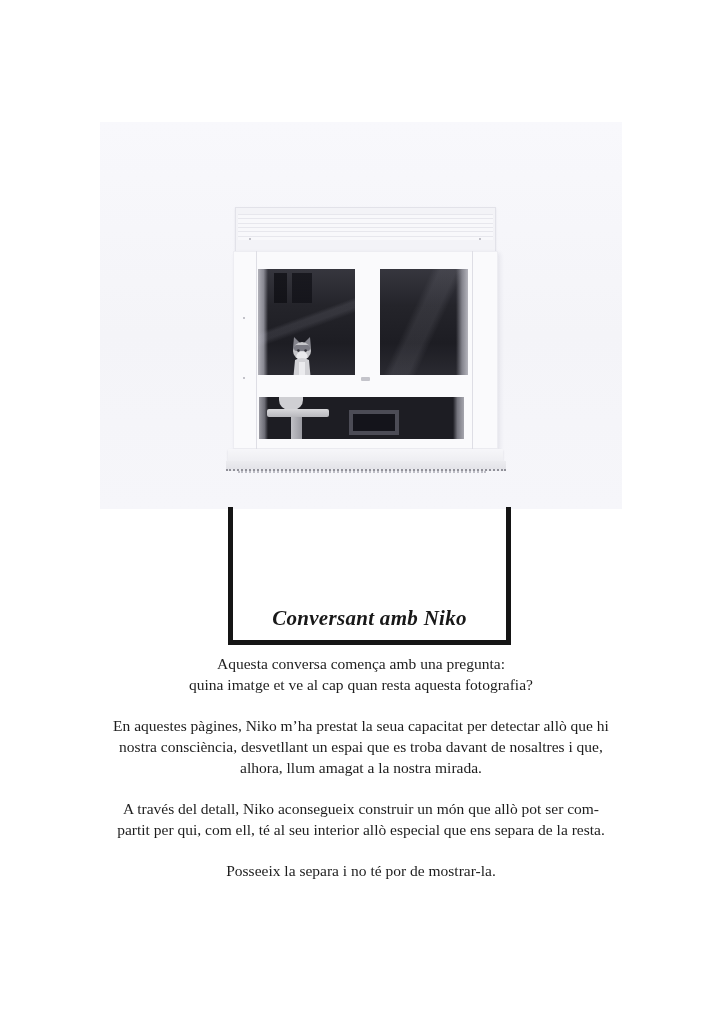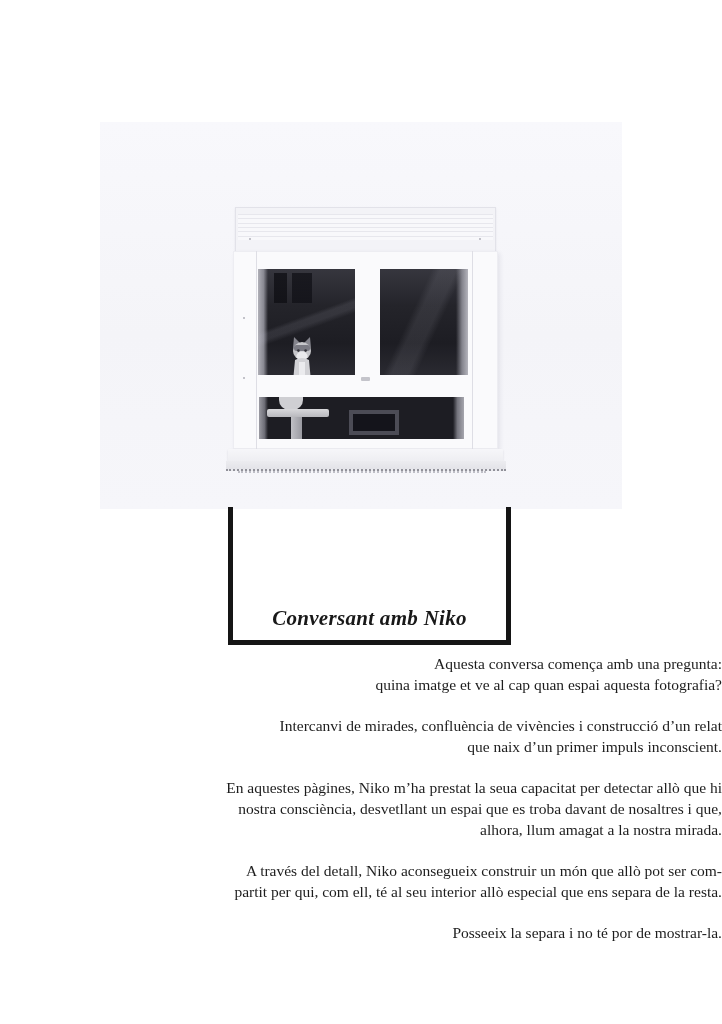--- a/index.html
+++ b/index.html
@@ -82,21 +82,21 @@
     box-sizing:border-box;border:5px solid var(--box-border);border-top:none;
     background:transparent;display:flex;align-items:flex-end;justify-content:center;
     padding-bottom:9px;
   }
   .chapter-title{
     font-style:italic;font-weight:700;font-size:21px;letter-spacing:.3px;color:#181818;
   }
   
   .textblock{position:absolute;left:0;top:636px;width:722px;}
   .para{margin:0 0 20px 0;font-size:15.5px;line-height:21px;text-align:center;}
-  .line{display:block;text-align:right;}
+  .line{display:block;}
 </style>
 </head>
 <body>
 
 <div class="stage">
 
   <div class="title-box">
     <div class="chapter-title">Conversant amb Niko</div>
   </div>
 
@@ -144,25 +144,21 @@
       <div class="screw" style="left:10px;top:110px"></div>
       <div class="screw" style="left:10px;top:170px"></div>
       <div class="sill"></div>
     </div>
     <div class="ledge"></div>
   </figure>
 
   <div class="textblock">
     <p class="para">
       <span class="line">Aquesta conversa comença amb una pregunta:</span>
-      <span class="line">quina imatge et ve al cap quan espai aquesta fotografia?</span>
-    </p>
-    <p class="para">
-      <span class="line">Intercanvi de mirades, confluència de vivències i construcció d’un relat</span>
-      <span class="line">que naix d’un primer impuls inconscient.</span>
+      <span class="line">quina imatge et ve al cap quan resta aquesta fotografia?</span>
     </p>
     <p class="para">
       <span class="line">En aquestes pàgines, Niko m’ha prestat la seua capacitat per detectar allò que hi</span>
       <span class="line">nostra consciència, desvetllant un espai que es troba davant de nosaltres i que,</span>
       <span class="line">alhora, llum amagat a la nostra mirada.</span>
     </p>
     <p class="para">
       <span class="line">A través del detall, Niko aconsegueix construir un món que allò pot ser com-</span>
       <span class="line">partit per qui, com ell, té al seu interior allò especial que ens separa de la resta.</span>
     </p>

